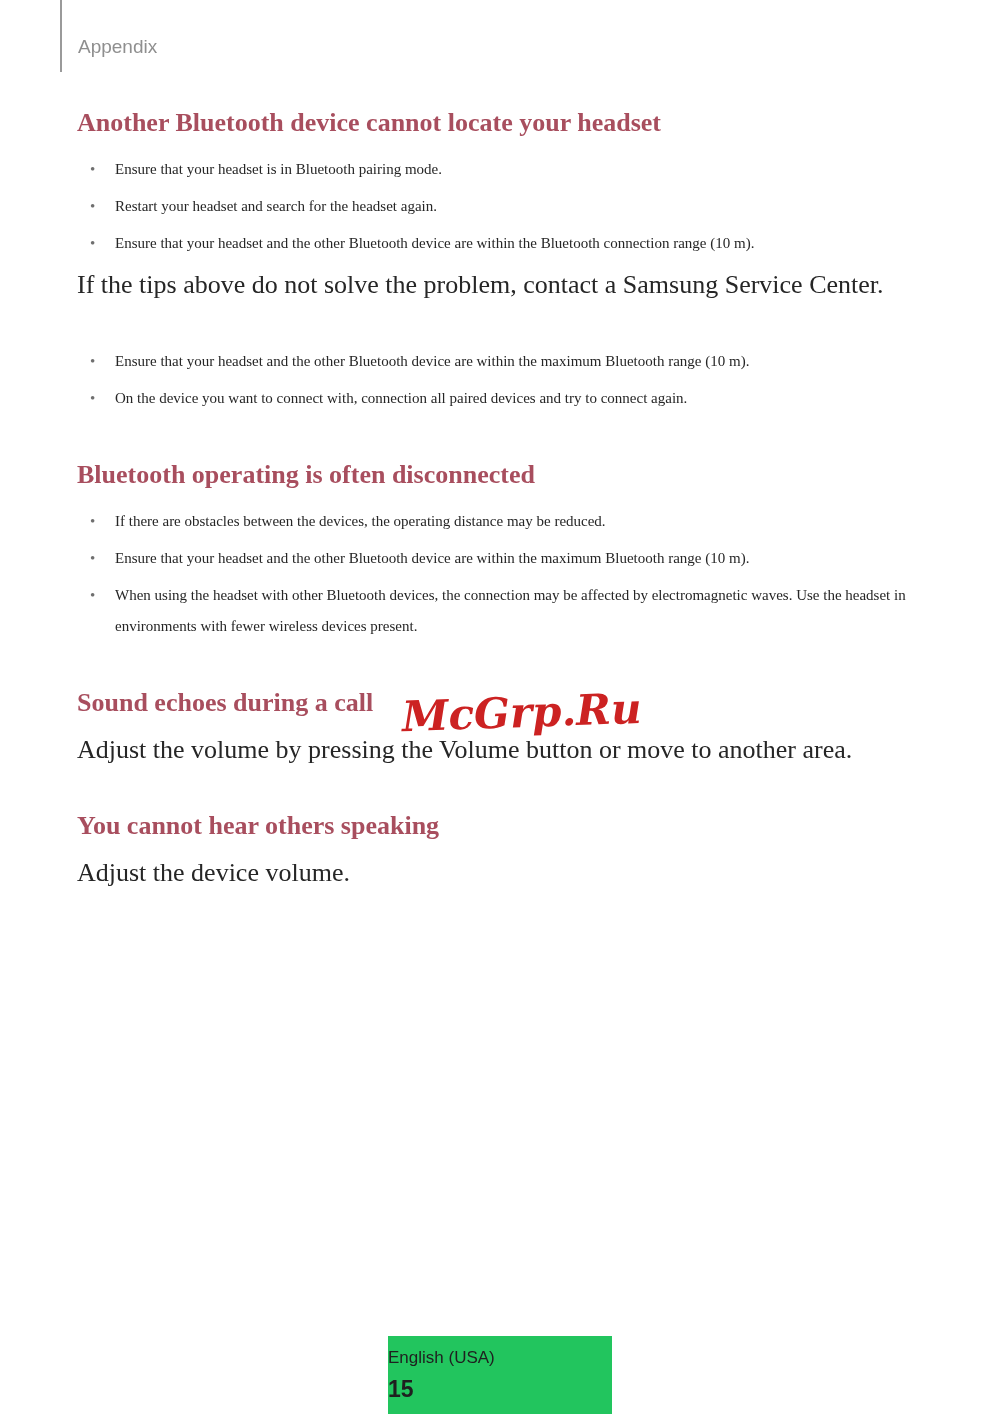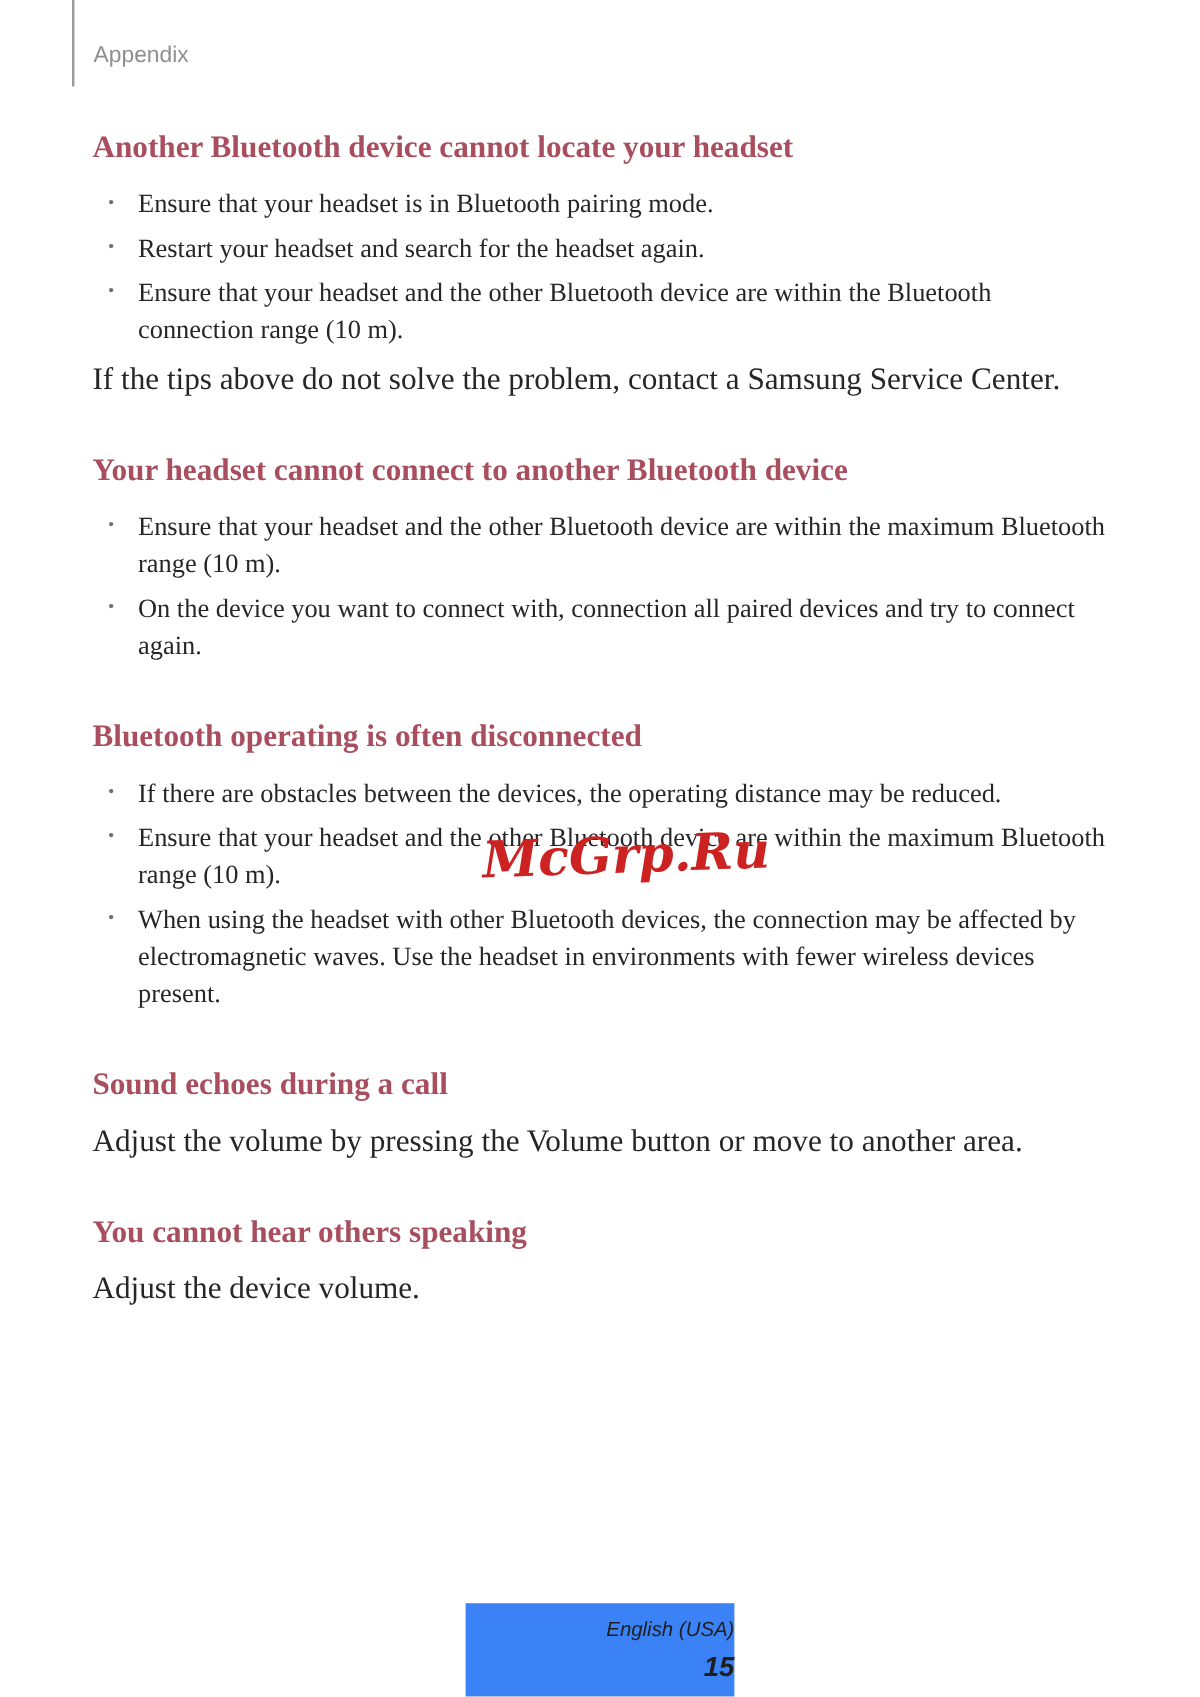--- a/index.html
+++ b/index.html
@@ -43,21 +43,21 @@
     letter-spacing: 0;
   }
   ul.bullets {
     list-style: none;
     margin: 0;
     padding: 0;
   }
   ul.bullets li {
     position: relative;
     padding-left: 38px;
-    font-size: 22px;
+    font-size: 15px;
     line-height: 31px;
     margin-bottom: 6px;
   }
   ul.bullets li::before {
     content: "•";
     position: absolute;
     left: 13px;
     top: 0;
     color: #6f6f6f;
     font-size: 15px;
@@ -81,25 +81,24 @@
     transform: rotate(-2deg);
     white-space: nowrap;
     pointer-events: none;
   }
   .footer-box {
     position: absolute;
     left: 388px;
     bottom: 0;
     width: 224px;
     height: 78px;
-    background: #3b82f6;
-    text-align: right;
+    background: #22c55e;
+    text-align: left;
     box-sizing: border-box;
     padding-top: 12px;
-    font-style: italic;
   }
   .footer-language {
     font-size: 17px;
     color: #1f1f1f;
   }
   .footer-page-number {
     margin-top: 8px;
     font-size: 23px;
     font-weight: 700;
     color: #1f1f1f;
@@ -120,21 +119,20 @@
       <h2 class="sec-title">Another Bluetooth device cannot locate your headset</h2>
       <ul class="bullets">
         <li>Ensure that your headset is in Bluetooth pairing mode.</li>
         <li>Restart your headset and search for the headset again.</li>
         <li>Ensure that your headset and the other Bluetooth device are within the Bluetooth connection range (10 m).</li>
       </ul>
       <p class="para">If the tips above do not solve the problem, contact a Samsung Service Center.</p>
     </section>
 
     <section class="sec">
-      <h2 class="sec-title">Your headset cannot connect to another Bluetooth device</h2>
       <ul class="bullets">
         <li>Ensure that your headset and the other Bluetooth device are within the maximum Bluetooth range (10 m).</li>
         <li>On the device you want to connect with, connection all paired devices and try to connect again.</li>
       </ul>
     </section>
 
     <section class="sec">
       <h2 class="sec-title">Bluetooth operating is often disconnected</h2>
       <ul class="bullets">
         <li>If there are obstacles between the devices, the operating distance may be reduced.</li>

